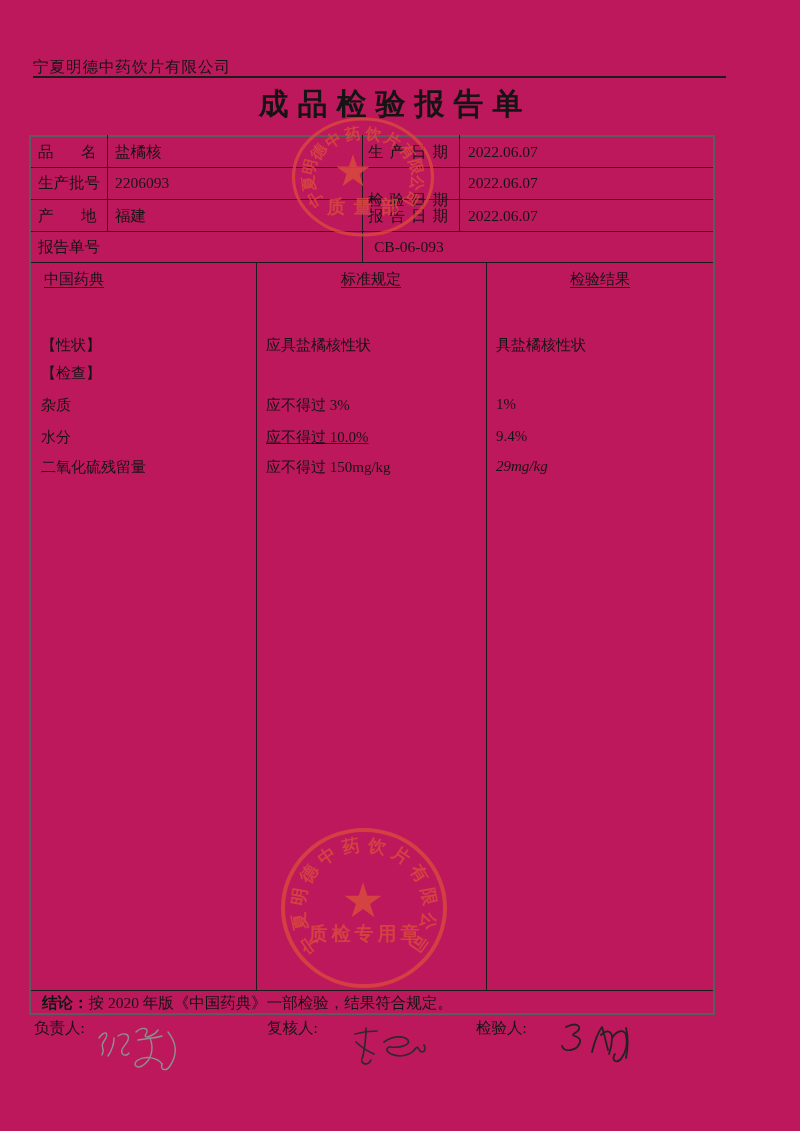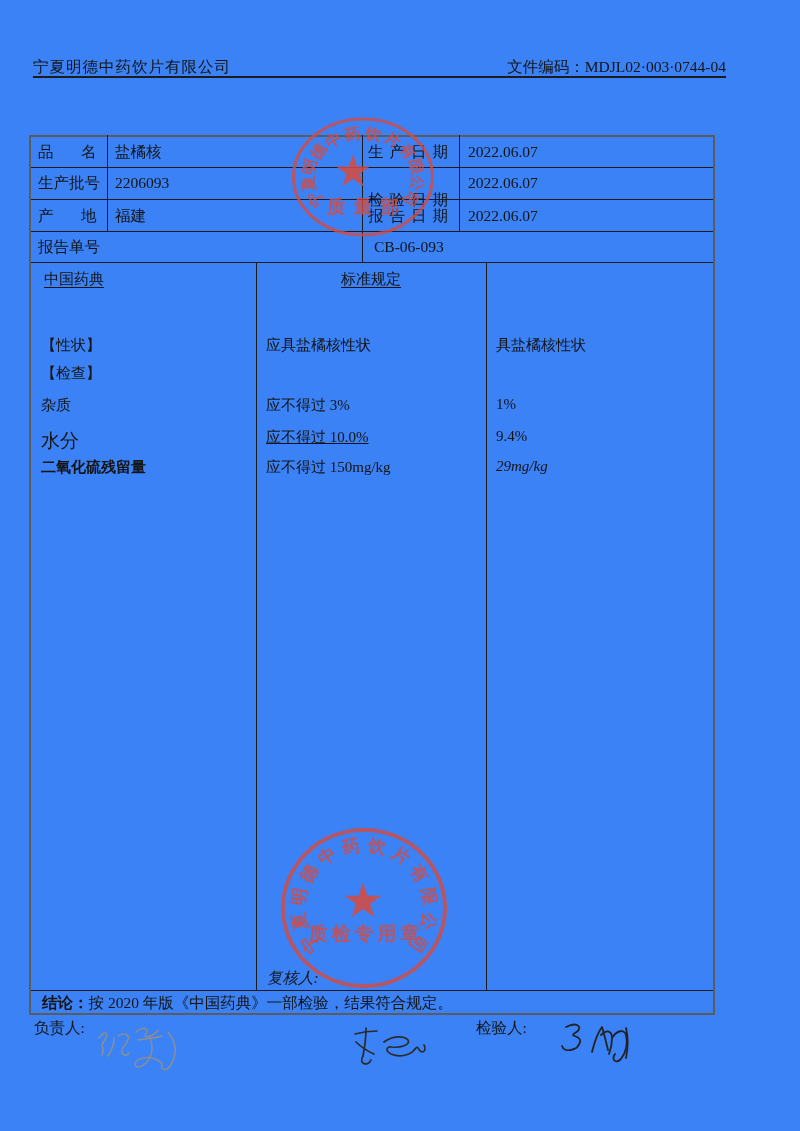--- a/index.html
+++ b/index.html
@@ -1,38 +1,38 @@
 <!DOCTYPE html>
 <html><head>
 <meta charset="utf-8">
 <style>
   html,body{margin:0;padding:0;background:#ffffff;}
-  .page{position:relative;width:800px;height:1131px;background:#3b82f6;overflow:hidden;
+  .page{position:relative;width:800px;height:1131px;background:#be185d;overflow:hidden;
         font-family:"Liberation Serif","DejaVu Serif",serif;color:#141414;}
   .t{position:absolute;white-space:nowrap;font-size:15.5px;}
   .hl,.vl{position:absolute;background:#1c1c1c;}
   .outer{background:#5c5c5c;}
   .center{text-align:center;}
   .sp{letter-spacing:6px;}
   .dlabel{width:96px;text-align:center;letter-spacing:6px;}
   .ihead{text-decoration:underline;text-underline-offset:3px;font-size:15px;}
   .cell{line-height:33px;height:33px;text-align:center;}
   .sig{position:absolute;}
   .sig path{fill:none;stroke-linecap:round;stroke-linejoin:round;}
   .stamp{position:absolute;}
 </style>
 </head>
 <body>
 
 <div class="page">
 
   <div class="t" style="left:33px;top:57px;letter-spacing:1px;">宁夏明德中药饮片有限公司</div>
-  <div class="t" style="right:74px;top:57px;"><span>文件编码：</span><span>MDJL02·003·0744-04</span></div>
   <div class="hl" style="left:33px;top:76px;width:693px;height:2px;"></div>
 
+  <div class="t center" style="left:0;width:790px;top:84px;font-size:30px;font-weight:bold;letter-spacing:9px;">成品检验报告单</div>
 
   <div class="vl outer" style="left:29px;top:135px;width:2px;height:880px;"></div>
   <div class="vl outer" style="left:713px;top:135px;width:2px;height:880px;"></div>
   <div class="hl outer" style="left:29px;top:135px;width:686px;height:2px;"></div>
   <div class="hl outer" style="left:29px;top:1013px;width:686px;height:2px;"></div>
 
   <div class="hl" style="left:31px;top:167px;width:682px;height:1px;"></div>
   <div class="hl" style="left:31px;top:199px;width:682px;height:1px;"></div>
   <div class="hl" style="left:31px;top:231px;width:682px;height:1px;"></div>
   <div class="hl" style="left:31px;top:262px;width:682px;height:1px;"></div>
@@ -57,45 +57,46 @@
   <div class="t cell sp" style="left:38px;top:199px;">产　地</div>
   <div class="t cell" style="left:115px;top:199px;">福建</div>
   <div class="t cell dlabel" style="left:363px;top:199px;">报告日期</div>
   <div class="t cell" style="left:468px;top:199px;">2022.06.07</div>
 
   <div class="t cell" style="left:38px;top:231px;line-height:31px;height:31px;">报告单号</div>
   <div class="t cell" style="left:374px;top:231px;line-height:31px;height:31px;">CB-06-093</div>
 
   <div class="t cell ihead" style="left:44px;top:263px;line-height:32px;height:32px;">中国药典</div>
   <div class="t cell ihead center" style="left:256px;top:263px;width:230px;line-height:32px;height:32px;">标准规定</div>
+  <div class="t cell ihead center" style="left:486px;top:263px;width:228px;line-height:32px;height:32px;">检验结果</div>
 
   <div class="t" style="left:41px;top:336px;font-size:15px;">【性状】</div>
   <div class="t" style="left:266px;top:336px;font-size:15px;">应具盐橘核性状</div>
   <div class="t" style="left:496px;top:336px;font-size:15px;">具盐橘核性状</div>
 
   <div class="t" style="left:41px;top:364px;font-size:15px;">【检查】</div>
   <div class="t" style="left:266px;top:364px;font-size:15px;"></div>
   <div class="t" style="left:496px;top:364px;font-size:15px;"></div>
 
   <div class="t" style="left:41px;top:396px;font-size:15px;">杂质</div>
   <div class="t" style="left:266px;top:396px;font-size:15px;">应不得过 3%</div>
   <div class="t" style="left:496px;top:396px;font-size:15px;">1%</div>
 
-  <div class="t" style="left:41px;top:428px;font-size:19px;">水分</div>
+  <div class="t" style="left:41px;top:428px;font-size:15px;">水分</div>
   <div class="t" style="left:266px;top:428px;font-size:15px;text-decoration:underline;">应不得过 10.0%</div>
   <div class="t" style="left:496px;top:428px;font-size:15px;">9.4%</div>
 
-  <div class="t" style="left:41px;top:458px;font-size:15px;font-weight:bold;">二氧化硫残留量</div>
+  <div class="t" style="left:41px;top:458px;font-size:15px;">二氧化硫残留量</div>
   <div class="t" style="left:266px;top:458px;font-size:15px;">应不得过 150mg/kg</div>
   <div class="t" style="left:496px;top:458px;font-size:15px;font-style:italic;">29mg/kg</div>
 
   <div class="t" style="left:42px;top:991px;line-height:23px;height:23px;"><span style="font-weight:bold;">结论：</span><span>按 2020 年版《中国药典》一部检验，结果符合规定。</span></div>
 
   <div class="t" style="left:34px;top:1018px;">负责人:</div>
-  <div class="t" style="left:267px;top:968px;font-style:italic;">复核人:</div>
+  <div class="t" style="left:267px;top:1018px;">复核人:</div>
   <div class="t" style="left:476px;top:1018px;">检验人:</div>
 
   <svg class="sig" style="left:92px;top:1022px;" width="105" height="54" viewBox="0 0 105 54">
     <g stroke="#8f8f8f" stroke-width="1.4">
       <path d="M7,16 C13,7 18,11 12,19 C7,26 14,25 10,33"></path>
       <path d="M16,34 C20,28 22,22 22,16"></path>
       <path d="M26,14 C32,10 38,12 36,18 C34,24 28,26 30,31 C31,34 35,34 37,31"></path>
       <path d="M44,10 C50,4 58,6 54,12 C50,18 62,14 66,8"></path>
       <path d="M46,18 C56,16 64,16 70,14"></path>
       <path d="M58,16 C62,26 60,38 50,44 C44,47 40,42 46,38 C54,33 66,36 70,42"></path>

